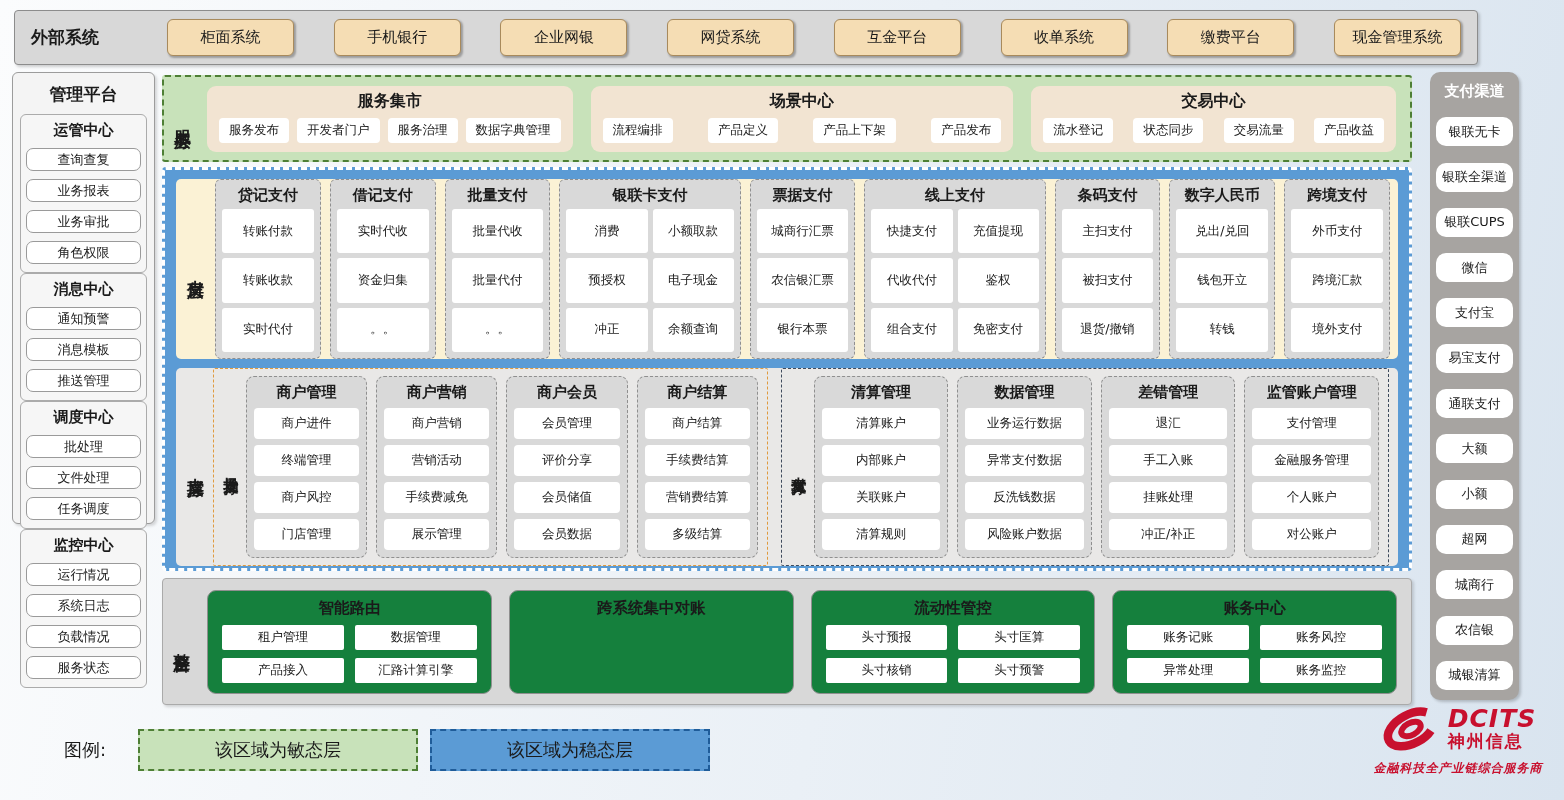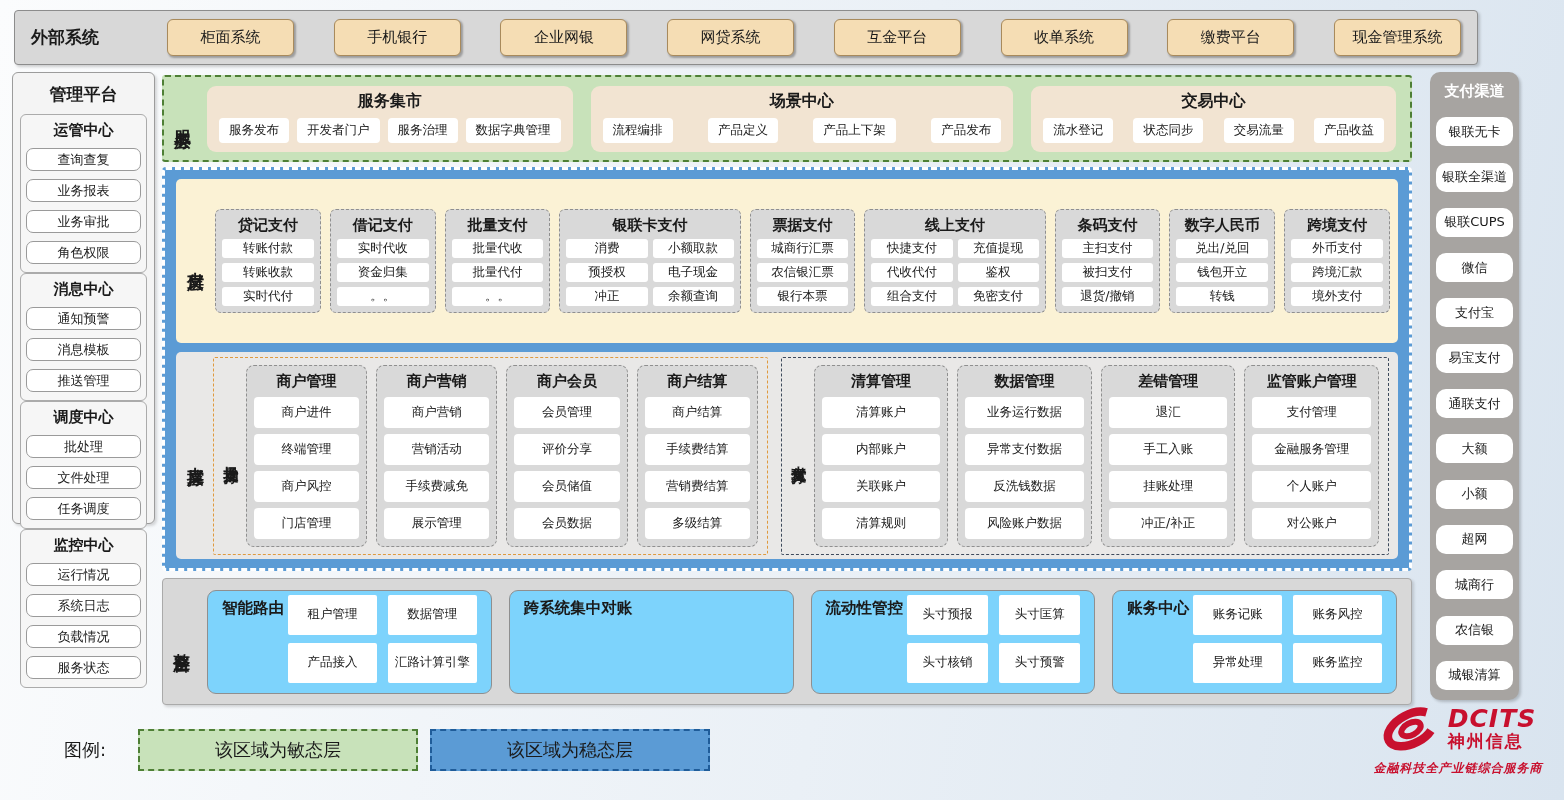--- a/index.html
+++ b/index.html
@@ -53,21 +53,21 @@
   .svc-row { display:flex; justify-content:space-between; gap:8px; }
   .svc-row .cell { padding:4px 10px; flex:0 1 auto; }
 
   
   .blue-wrap { position:absolute; left:162px; top:167px; width:1250px; height:404px;
     background:#5b9bd5; border:3px dashed #ffffff; border-radius:4px;
     padding:9px 11px; display:flex; flex-direction:column; gap:9px; }
 
   .payment-layer { background:#fbf2d5; border-radius:5px; flex:0 0 164px;
     display:flex; align-items:center; gap:11px; padding:0 8px 0 11px; }
-  .payment-cols { flex:1; display:flex; gap:9px; height:104px; }
+  .payment-cols { flex:1; display:flex; gap:9px; height:180px; }
   .pay-col { flex:1; background:#d9d9d9; border:1.5px dashed #8f8f8f; border-radius:6px;
     padding:4px 6px 6px; display:flex; flex-direction:column; }
   .pay-col-wide { flex:1.82;justify-content:center; }
   .pay-grid { flex:1; display:grid; grid-template-rows:repeat(3,1fr); gap:5px; }
   .pay-grid.two { grid-template-columns:1fr 1fr; }
   .pay-grid .cell { display:flex; align-items:center; justify-content:center; padding:0 4px; border-radius:3px; }
 
   .support-layer { background:#e9e8e7; border-radius:5px; flex:1;
     display:flex; align-items:center; gap:9px; padding:0 9px 0 11px; }
   .support-secs { flex:1; display:flex; gap:13px; height:198px; }
@@ -79,22 +79,22 @@
   .sup-col { flex:1; background:#d9d9d9; border:1.5px dashed #8f8f8f; border-radius:8px;
     padding:4px 7px 7px; display:flex; flex-direction:column; gap:6px; }
   .sup-col .col-title { padding:2px 0 0; }
   .sup-col .cell { flex:1; display:flex; align-items:center; justify-content:center; padding:0 3px; }
 
   
   .integration-layer { position:absolute; left:162px; top:578px; width:1250px; height:127px;
     background:#d8d8d8; border:1px solid #aaaaaa; border-radius:4px;
     display:flex; align-items:center; gap:17px; padding:0 14px 0 10px; box-shadow:2px 2px 3px rgba(0,0,0,.15); }
   .int-panels { flex:1; display:flex; gap:17px; }
-  .int-panel { flex:1; background:#7dd3fc; border:1px solid #8f8f8f; border-radius:9px;
-    height:104px; padding:4px 14px 10px; display:flex; gap:4px; }
+  .int-panel { flex:1; background:#15803d; border:1px solid #8f8f8f; border-radius:9px;
+    height:104px; padding:4px 14px 10px; display:flex; flex-direction:column; gap:4px; }
   .int-title { font-size:15.5px; font-weight:bold; text-align:center; padding:3px 0 2px; }
   .int-grid { flex:1; display:grid; grid-template-columns:1fr 1fr; gap:8px 11px; }
   .int-grid .cell { display:flex; align-items:center; justify-content:center; border-radius:2px; }
 
   
   .channels { position:absolute; left:1430px; top:72px; width:89px; height:628px;
     background:#a7a4a1; border-radius:10px; display:flex; flex-direction:column;
     align-items:center; justify-content:space-between; padding:10px 6px; box-shadow:2px 2px 3px rgba(0,0,0,.2); }
   .channels-title { color:#fff; font-size:15px; font-weight:bold; }
   .chan-btn { width:77px; height:29px; background:#fff; border-radius:10px;

